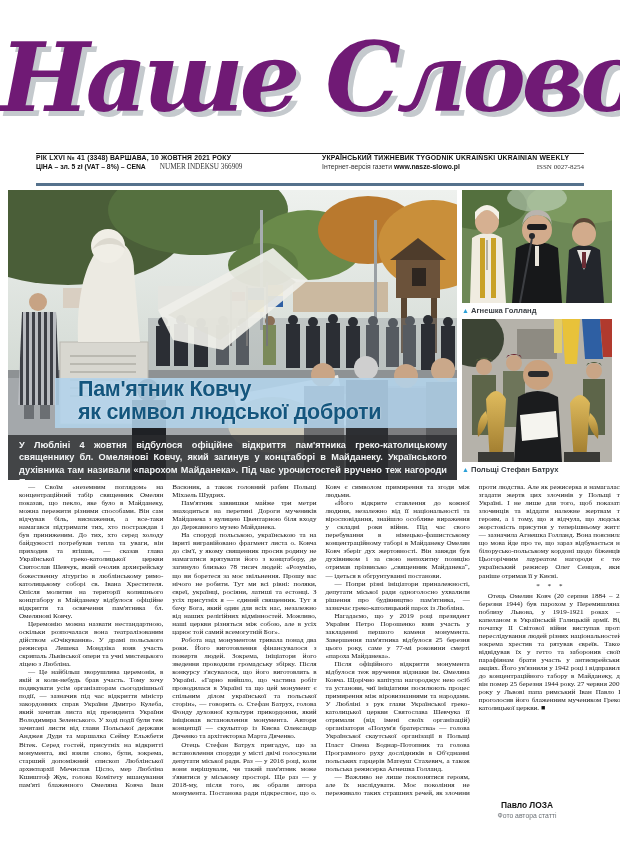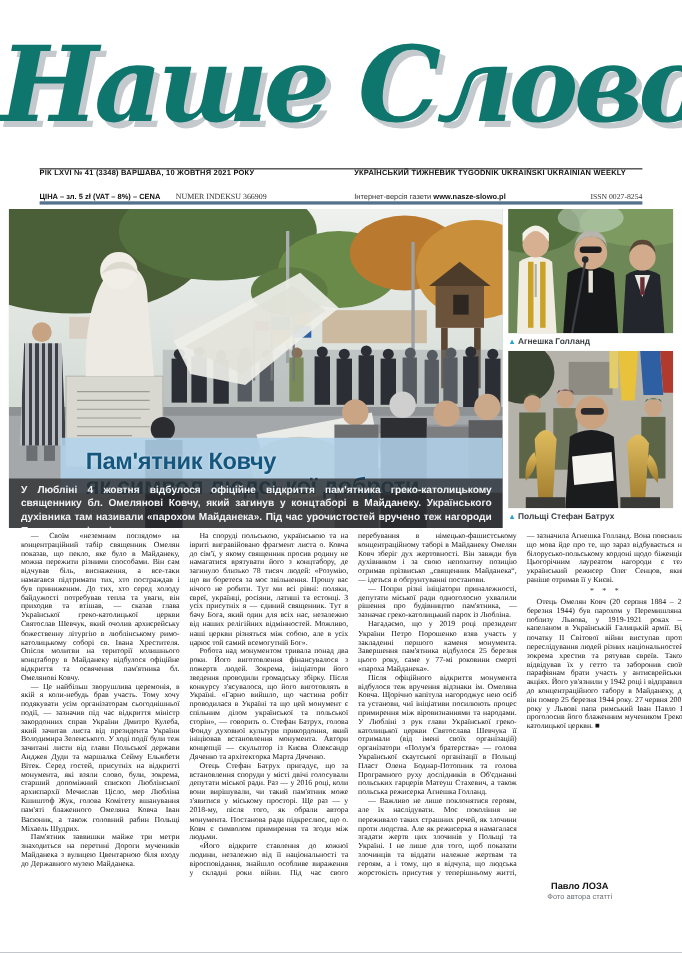--- a/index.html
+++ b/index.html
@@ -2,50 +2,50 @@
 <html><head>
 <meta charset="utf-8">
 <style>
   html,body{margin:0;padding:0;background:#9aa0a6;}
   .page{position:relative;width:620px;height:866px;margin:0 auto;background:#fff;overflow:hidden;
         font-family:"Liberation Serif",serif;color:#1a1a1a;}
 
   
   .logo{position:absolute;top:4px;left:0;width:573px;height:148px;text-align:left;
         font-family:"DejaVu Serif",serif;font-style:italic;font-weight:bold;
-        font-size:95px;line-height:148px;letter-spacing:-4px;color:#0f766e;white-space:nowrap;
+        font-size:95px;line-height:148px;letter-spacing:-4px;color:#701a75;white-space:nowrap;
         text-shadow:5px 5px 0 rgba(125,135,145,.45);}
 
   .infobar{position:absolute;top:153px;left:36px;width:548px;height:29px;
            border-top:1.5px solid #1c1c1c;border-bottom:3px solid #55718c;
            display:flex;justify-content:space-between;align-items:stretch;
            font-family:"Liberation Sans",sans-serif;}
-  .info-left,.info-right{display:flex;flex-direction:column;justify-content:space-between;gap:12px;}
+  .info-left,.info-right{display:flex;flex-direction:column;justify-content:flex-start;gap:2px;}
   .info-right{width:262px;}
   .ib-l1{font-size:6.8px;font-weight:bold;letter-spacing:.2px;color:#111;}
   .ib-l2{font-size:6.8px;display:flex;gap:14px;align-items:baseline;}
   .ib-price{font-weight:bold;color:#111;}
   .ib-index{font-family:"Liberation Serif",serif;font-size:7.2px;color:#333;}
   .ib-l2r{display:flex;justify-content:space-between;align-items:baseline;font-size:6.8px;color:#333;}
   .ib-url{font-weight:bold;color:#111;}
   .ib-issn{font-family:"Liberation Serif",serif;font-size:7px;color:#333;padding-left:48px;}
 
   
   .main-photo{position:absolute;left:8px;top:190px;width:449px;height:290px;overflow:hidden;background:#cfd5d2;}
   .side{position:absolute;left:462px;width:150px;overflow:hidden;background:#ccc;}
   .photo1{top:190px;height:113px;}
   .photo2{top:319px;height:143px;}
   .caption{position:absolute;left:462px;width:152px;font-family:"Liberation Sans",sans-serif;
            font-size:7.6px;font-weight:bold;color:#3a3f44;}
   .cap1{top:306px;} .cap2{top:465px;}
   .tri{color:#2aa0d8;font-size:7px;margin-right:2px;}
 
   
-  .headline-band{position:absolute;left:47px;right:0;top:208px;height:50px;
-                 background:rgba(178,211,235,.88);padding:10px 6px 0 23px;box-sizing:border-box;}
+  .headline-band{position:absolute;left:47px;right:0;top:188px;height:50px;
+                 background:rgba(178,211,235,.88);padding:0 6px 0 23px;box-sizing:border-box;}
   .headline-band div{font-family:"Liberation Sans",sans-serif;font-weight:bold;
                      font-size:21.5px;line-height:23px;color:#14567e;letter-spacing:-.3px;
                      text-shadow:0 0 2px rgba(255,255,255,.6);}
   .lead-band{position:absolute;left:0;right:0;top:245px;bottom:0;
              background:rgba(42,44,46,.8);padding:4px 10px 0 11px;box-sizing:border-box;}
   .lead-band p{margin:0;font-family:"Liberation Sans",sans-serif;font-weight:bold;
                font-size:9.2px;line-height:12.4px;color:#f4f6f7;text-align:justify;}
 
   
   .article{position:absolute;left:9px;top:483px;width:604px;height:316px;overflow:hidden;
@@ -328,20 +328,21 @@
         <rect x="102" y="133" width="36" height="10" fill="#3a3a36"></rect>
       </g>
     </svg>
   </div>
   <div class="caption cap2">
     <span class="tri">▲</span><span>Польщі Стефан Батрух</span>
   </div>
 
   <div class="article">
     <p>— Своїм «неземним поглядом» на концентраційний табір священник Омелян показав, що пекло, яке було в Майданеку, можна пережити різними способами. Він сам відчував біль, виснаження, а все-таки намагався підтримати тих, хто постраждав і був приниженим. До тих, хто серед холоду байдужості потребував тепла та уваги, він приходив та втішав, — сказав глава Української греко-католицької церкви Святослав Шевчук, який очолив архиєрейську божественну літургію в люблінському римо-католицькому соборі св. Івана Хрестителя. Опісля молитви на території колишнього концтабору в Майданеку відбулося офіційне відкриття та освячення пам'ятника бл. Омелянові Ковчу.</p>
+    <p>Церемонію можна назвати нестандартною, оскільки розпочалася вона театралізованим дійством «Очікування». У драмі польського режисера Лешека Мондзіка взяв участь скрипаль Львівської опери та учні мистецького ліцею з Любліна.</p>
     <p>— Це найбільш зворушлива церемонія, в якій я коли-небудь брав участь. Тому хочу подякувати усім організаторам сьогоднішньої події, — зазначив під час відкриття міністр закордонних справ України Дмитро Кулеба, який зачитав листа від президента України Володимира Зеленського. У ході події були теж зачитані листи від глави Польської держави Анджея Дуди та маршалка Сейму Ельжбети Вітек. Серед гостей, присутніх на відкритті монумента, які взяли слово, були, зокрема, старший допоміжний єпископ Люблінської архиєпархії Мечислав Цісло, мер Любліна Кшиштоф Жук, голова Комітету вшанування пам'яті блаженного Омеляна Ковча Іван Васюник, а також головний рабин Польщі Міхаель Шудрих.</p>
     <p>Пам'ятник заввишки майже три метри знаходиться на перетині Дороги мучеників Майданека з вулицею Цвентарною біля входу до Державного музею Майданека.</p>
     <p>На споруді польською, українською та на івриті вигравійовано фрагмент листа о. Ковча до сім'ї, у якому священник просив родину не намагатися врятувати його з концтабору, де загинуло близько 78 тисяч людей: «Розумію, що ви боретеся за моє звільнення. Прошу вас нічого не робити. Тут ми всі рівні: поляки, євреї, українці, росіяни, латиші та естонці. З усіх присутніх я — єдиний священник. Тут я бачу Бога, який один для всіх нас, незалежно від наших релігійних відмінностей. Можливо, наші церкви різняться між собою, але в усіх царює той самий всемогутній Бог».</p>
     <p>Робота над монументом тривала понад два роки. Його виготовлення фінансувалося з пожертв людей. Зокрема, ініціатори його зведення проводили громадську збірку. Після конкурсу з'ясувалося, що його виготовлять в Україні. «Гарно вийшло, що частина робіт проводилася в Україні та що цей монумент є спільним ділом української та польської сторін», — говорить о. Стефан Батрух, голова Фонду духовної культури прикордоння, який ініціював встановлення монумента. Автори концепції — скульптор із Києва Олександр Дяченко та архітекторка Марта Дяченко.</p>
     <p>Отець Стефан Батрух пригадує, що за встановлення споруди у місті двічі голосували депутати міської ради. Раз — у 2016 році, коли вони вирішували, чи такий пам'ятник може з'явитися у міському просторі. Ще раз — у 2018-му, після того, як обрали автора монумента. Постанова ради підкреслює, що о. Ковч є символом примирення та згоди між людьми.</p>
     <p>«Його відкрите ставлення до кожної людини, незалежно від її національності та віросповідання, знайшло особливе вираження у складні роки війни. Під час свого перебування в німецько-фашистському концентраційному таборі в Майданеку Омелян Ковч зберіг дух жертовності. Він завжди був духівником і за свою непохитну позицію отримав прізвисько „священник Майданека“, — ідеться в обгрунтуванні постанови.</p>
     <p>— Попри різні ініціатори приналежності, депутати міської ради одноголосно ухвалили рішення про будівництво пам'ятника, — зазначає греко-католицький парох із Любліна.</p>
     <p>Нагадаємо, що у 2019 році президент України Петро Порошенко взяв участь у закладенні першого каменя монумента. Завершення пам'ятника відбулося 25 березня цього року, саме у 77-мі роковини смерті «пароха Майданека».</p>
     <p>Після офіційного відкриття монумента відбулося теж вручення відзнаки ім. Омеляна Ковча. Щорічно капітула нагороджує нею осіб та установи, чиї ініціативи посилюють процес примирення між віровизнаннями та народами. У Любліні з рук глави Української греко-католицької церкви Святослава Шевчука її отримали (від імені своїх організацій) організатори «Полум'я братерства» — голова Української скаутської організації в Польщі Пласт Олена Боднар-Потопник та голова Програмного руху дослідників в Об'єднанні польських гарцерів Матеуш Стахевич, а також польська режисерка Агнешка Голланд.</p>
     <p>— Важливо не лише поклонятися героям, але їх наслідувати. Моє покоління не переживало таких страшних речей, як злочини проти людства. Але як режисерка я намагалася згадати жертв цих злочинів у Польщі та Україні. І не лише для того, щоб показати злочинців та віддати належне жертвам та героям, а і тому, що я відчула, що людська жорстокість присутня у теперішньому житті, — зазначила Агнешка Голланд. Вона пояснила, що мова йде про те, що зараз відбувається на білорусько-польському кордоні щодо біженців. Цьогорічним лауреатом нагороди є теж український режисер Олег Сенцов, який раніше отримав її у Києві.</p>

